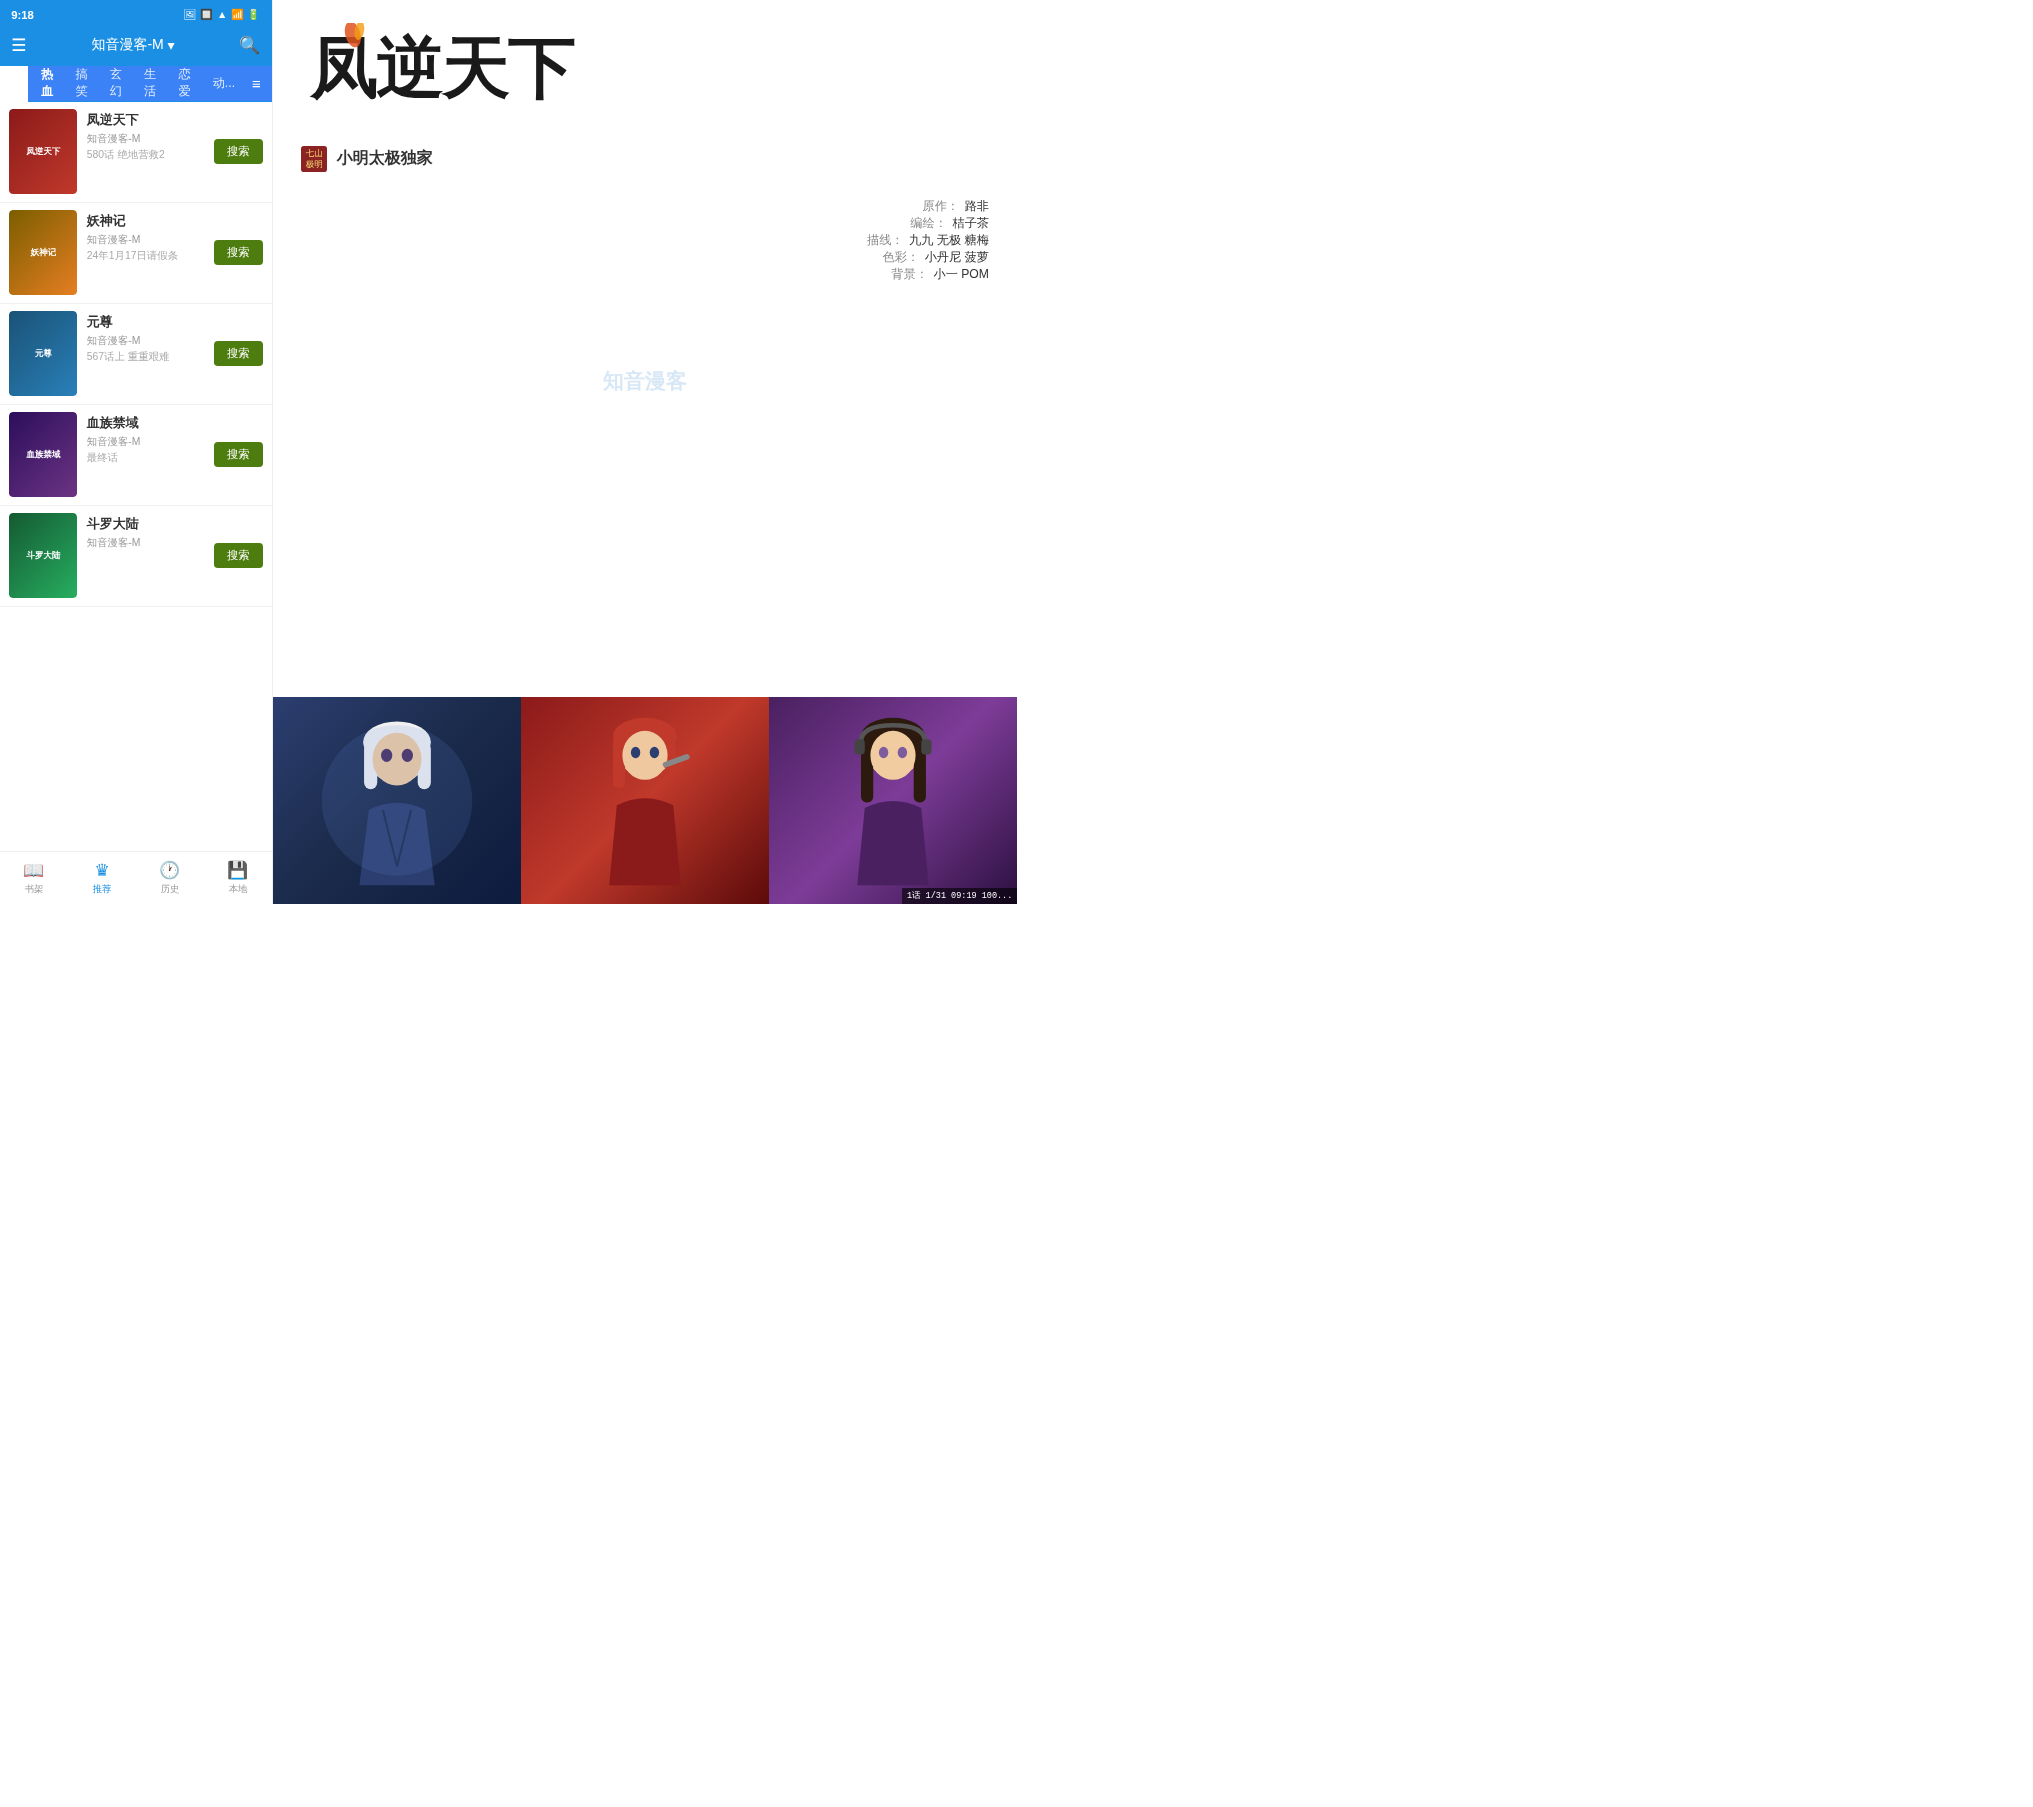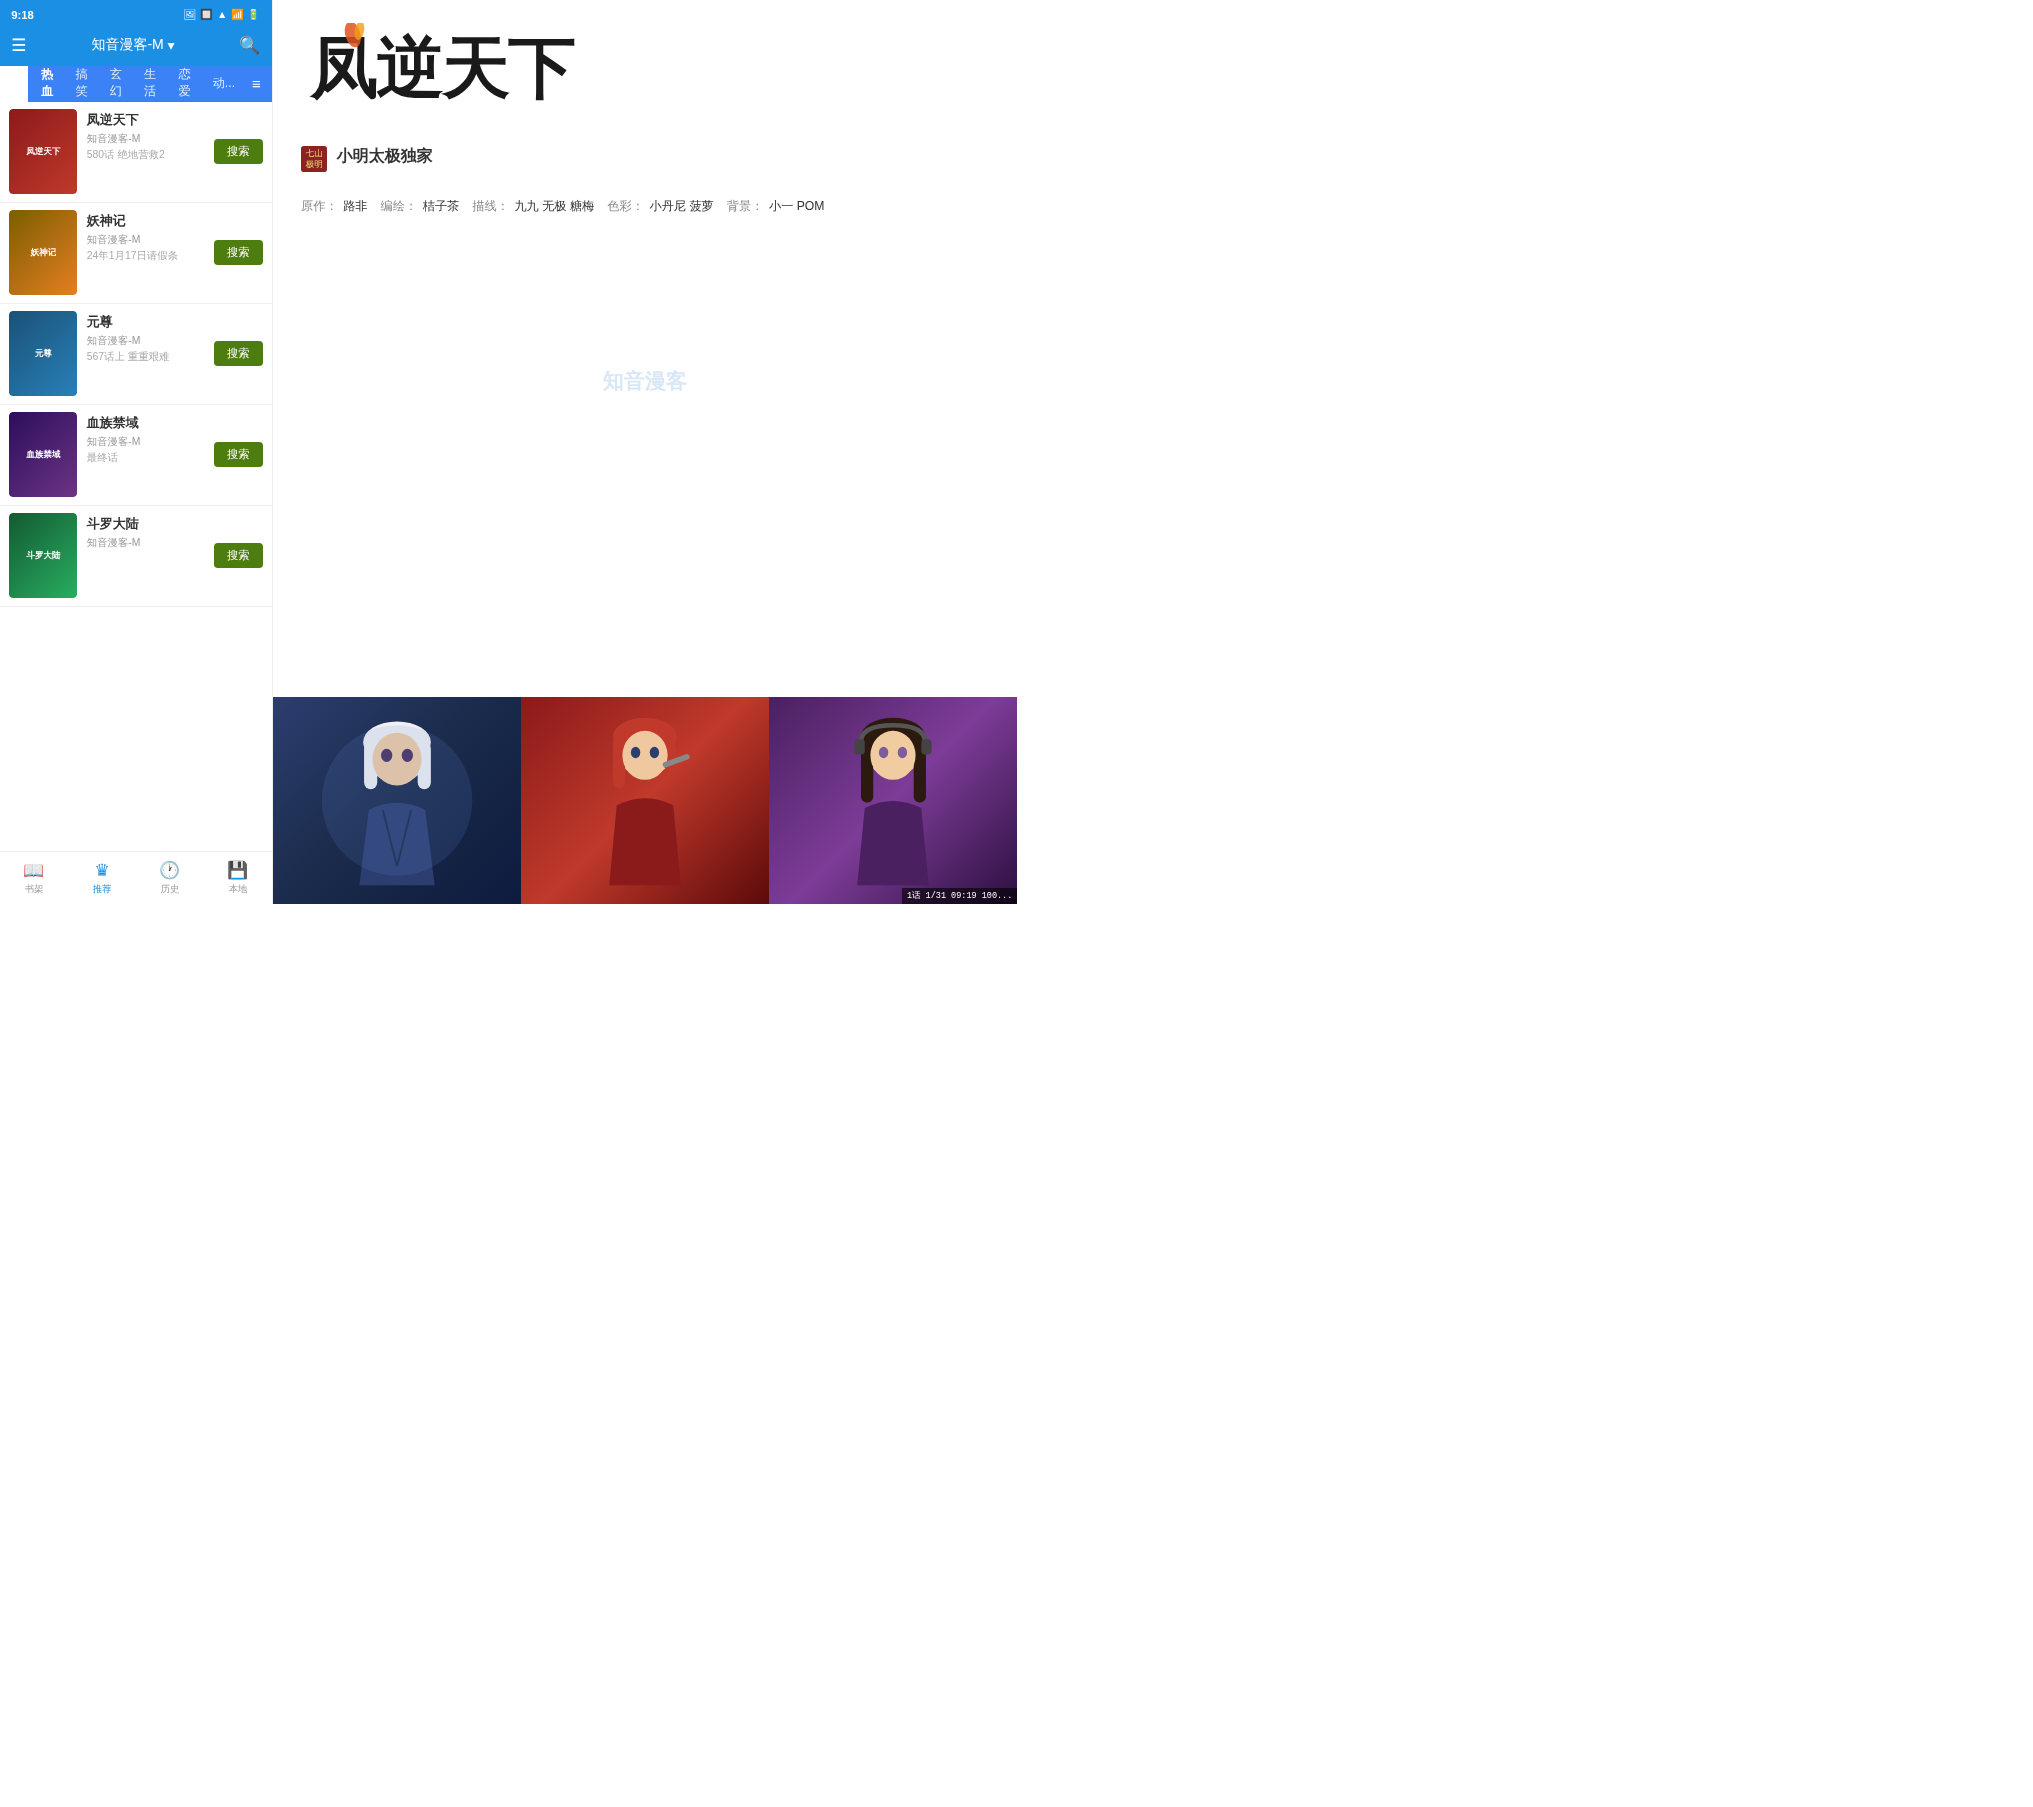--- a/index.html
+++ b/index.html
@@ -196,21 +196,21 @@
       font-weight: 900;
       color: #1a1a1a;
       font-family: 'STKaiti', 'KaiTi', serif;
       line-height: 1;
       margin-bottom: 7.5px;
     }
 
     
     .exclusive-area {
       display: flex;
-      align-items: flex-start;
+      align-items: center;
       gap: 9.4px;
       margin: 11.3px 28px;
     }
     .exclusive-badge {
       background: #8B2323;
       color: #f5d76e;
       font-size: 8.5px;
       padding: 2.8px 4.7px;
       border-radius: 2.8px;
       line-height: 1.2;
@@ -219,22 +219,23 @@
     .exclusive-label {
       font-size: 16px;
       font-weight: bold;
       color: #333;
     }
 
     
     .manga-info {
       padding: 15px 28px;
       display: flex;
-      flex-direction: row;
-      gap: 13px;
+      flex-direction: column;
+      gap: 0;
+      align-items: flex-end;
     }
     .info-row {
       display: flex;
       gap: 5.6px;
       font-size: 12.2px;
       color: #555;
     }
     .info-label { color: #888; white-space: nowrap; }
     .info-value { color: #333; }
 

